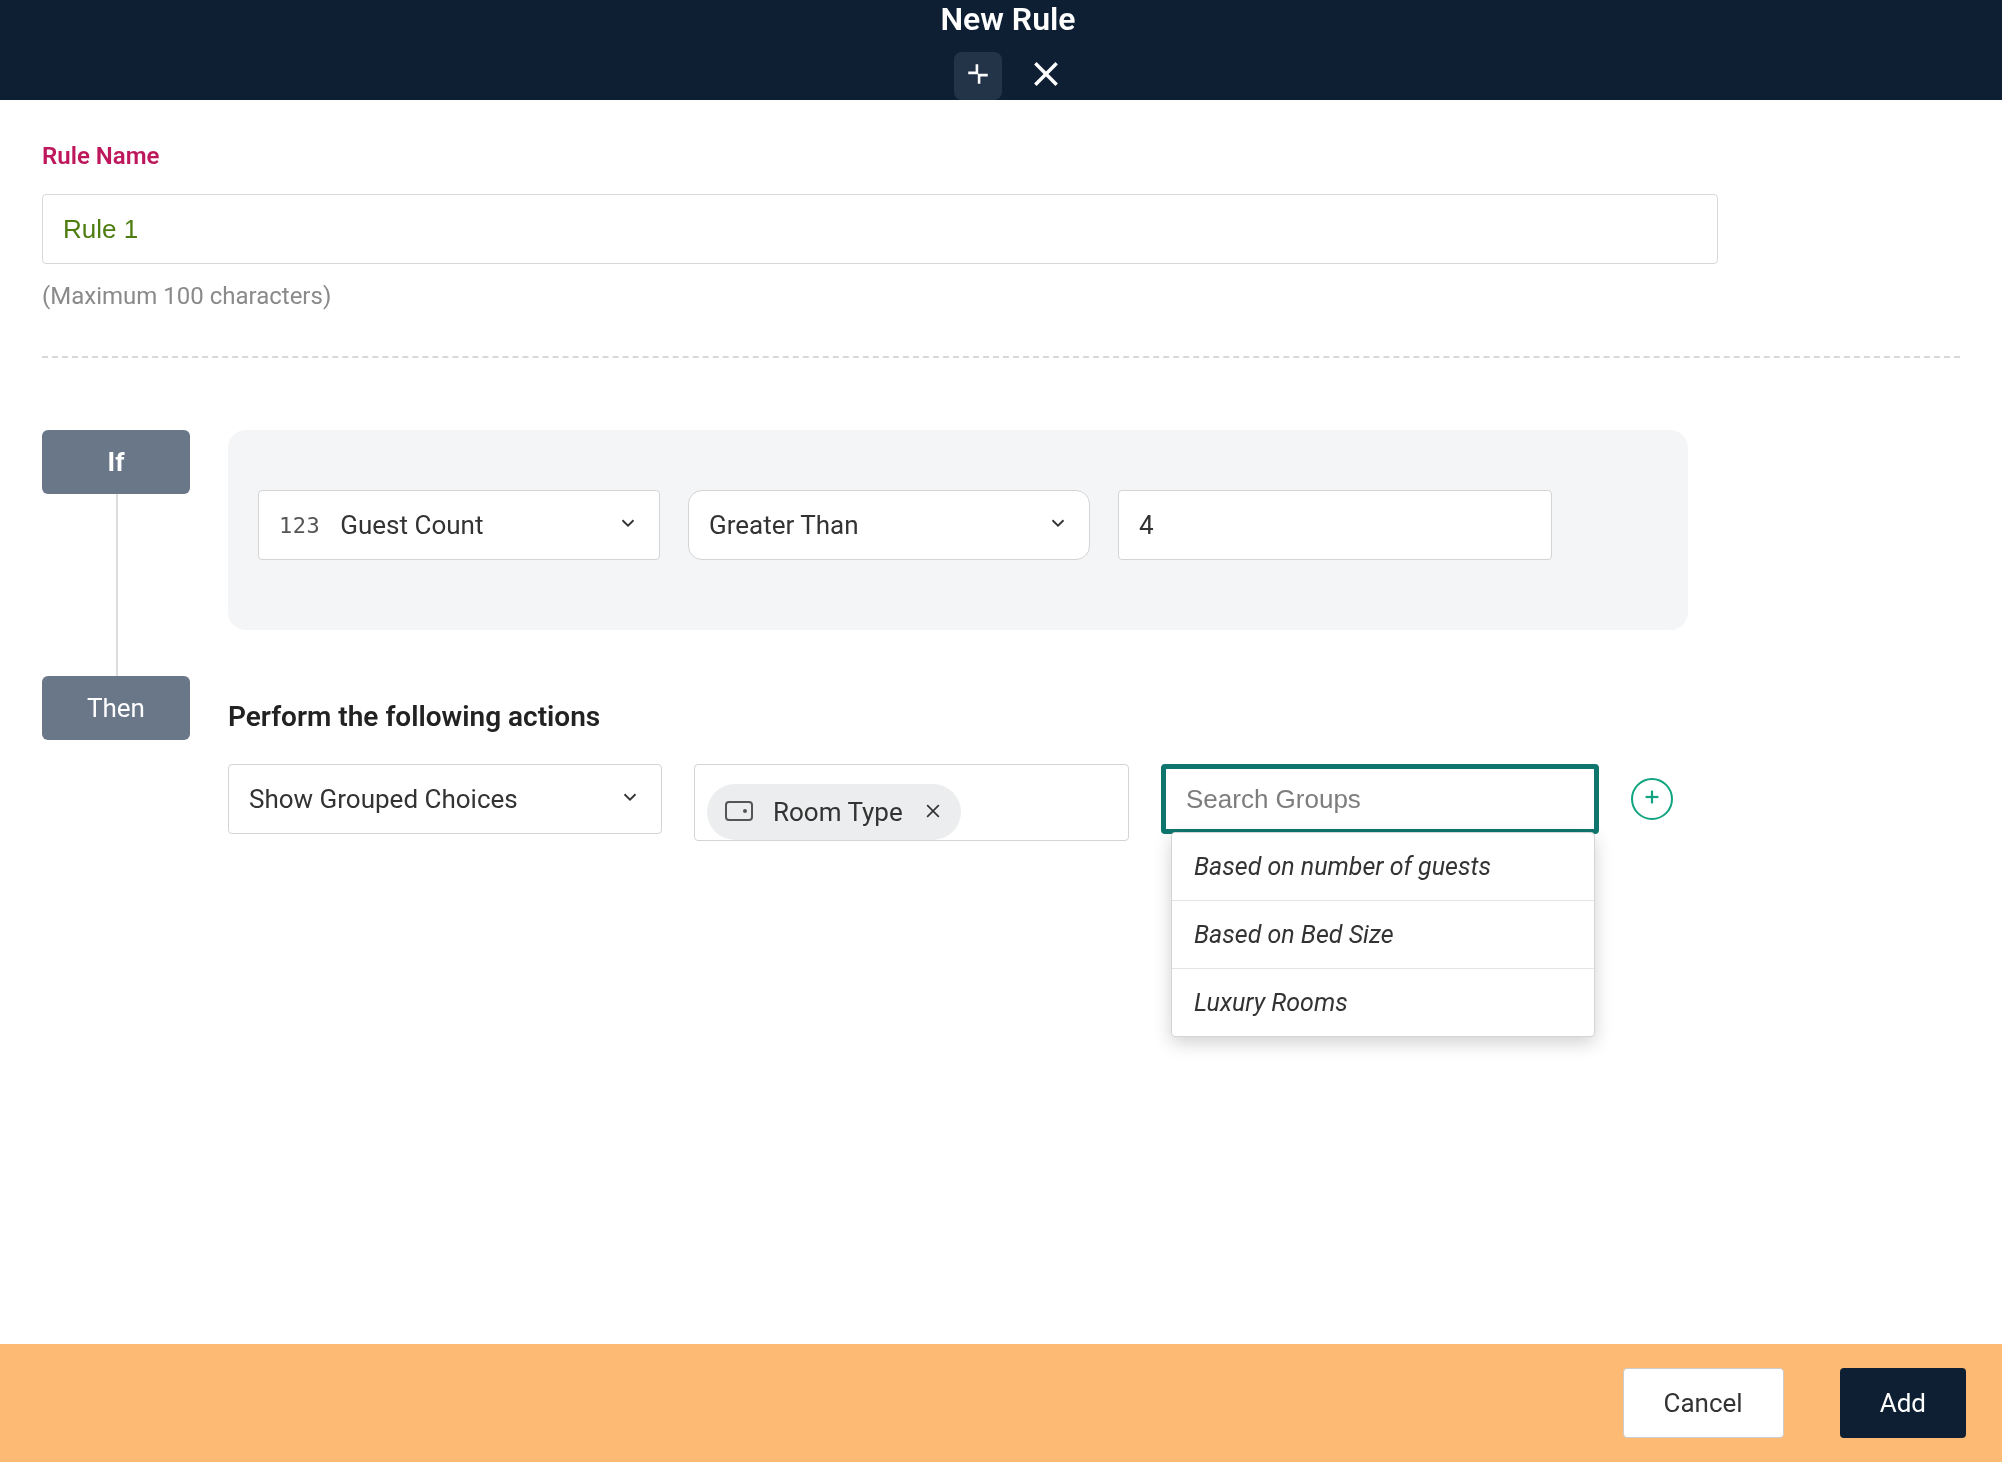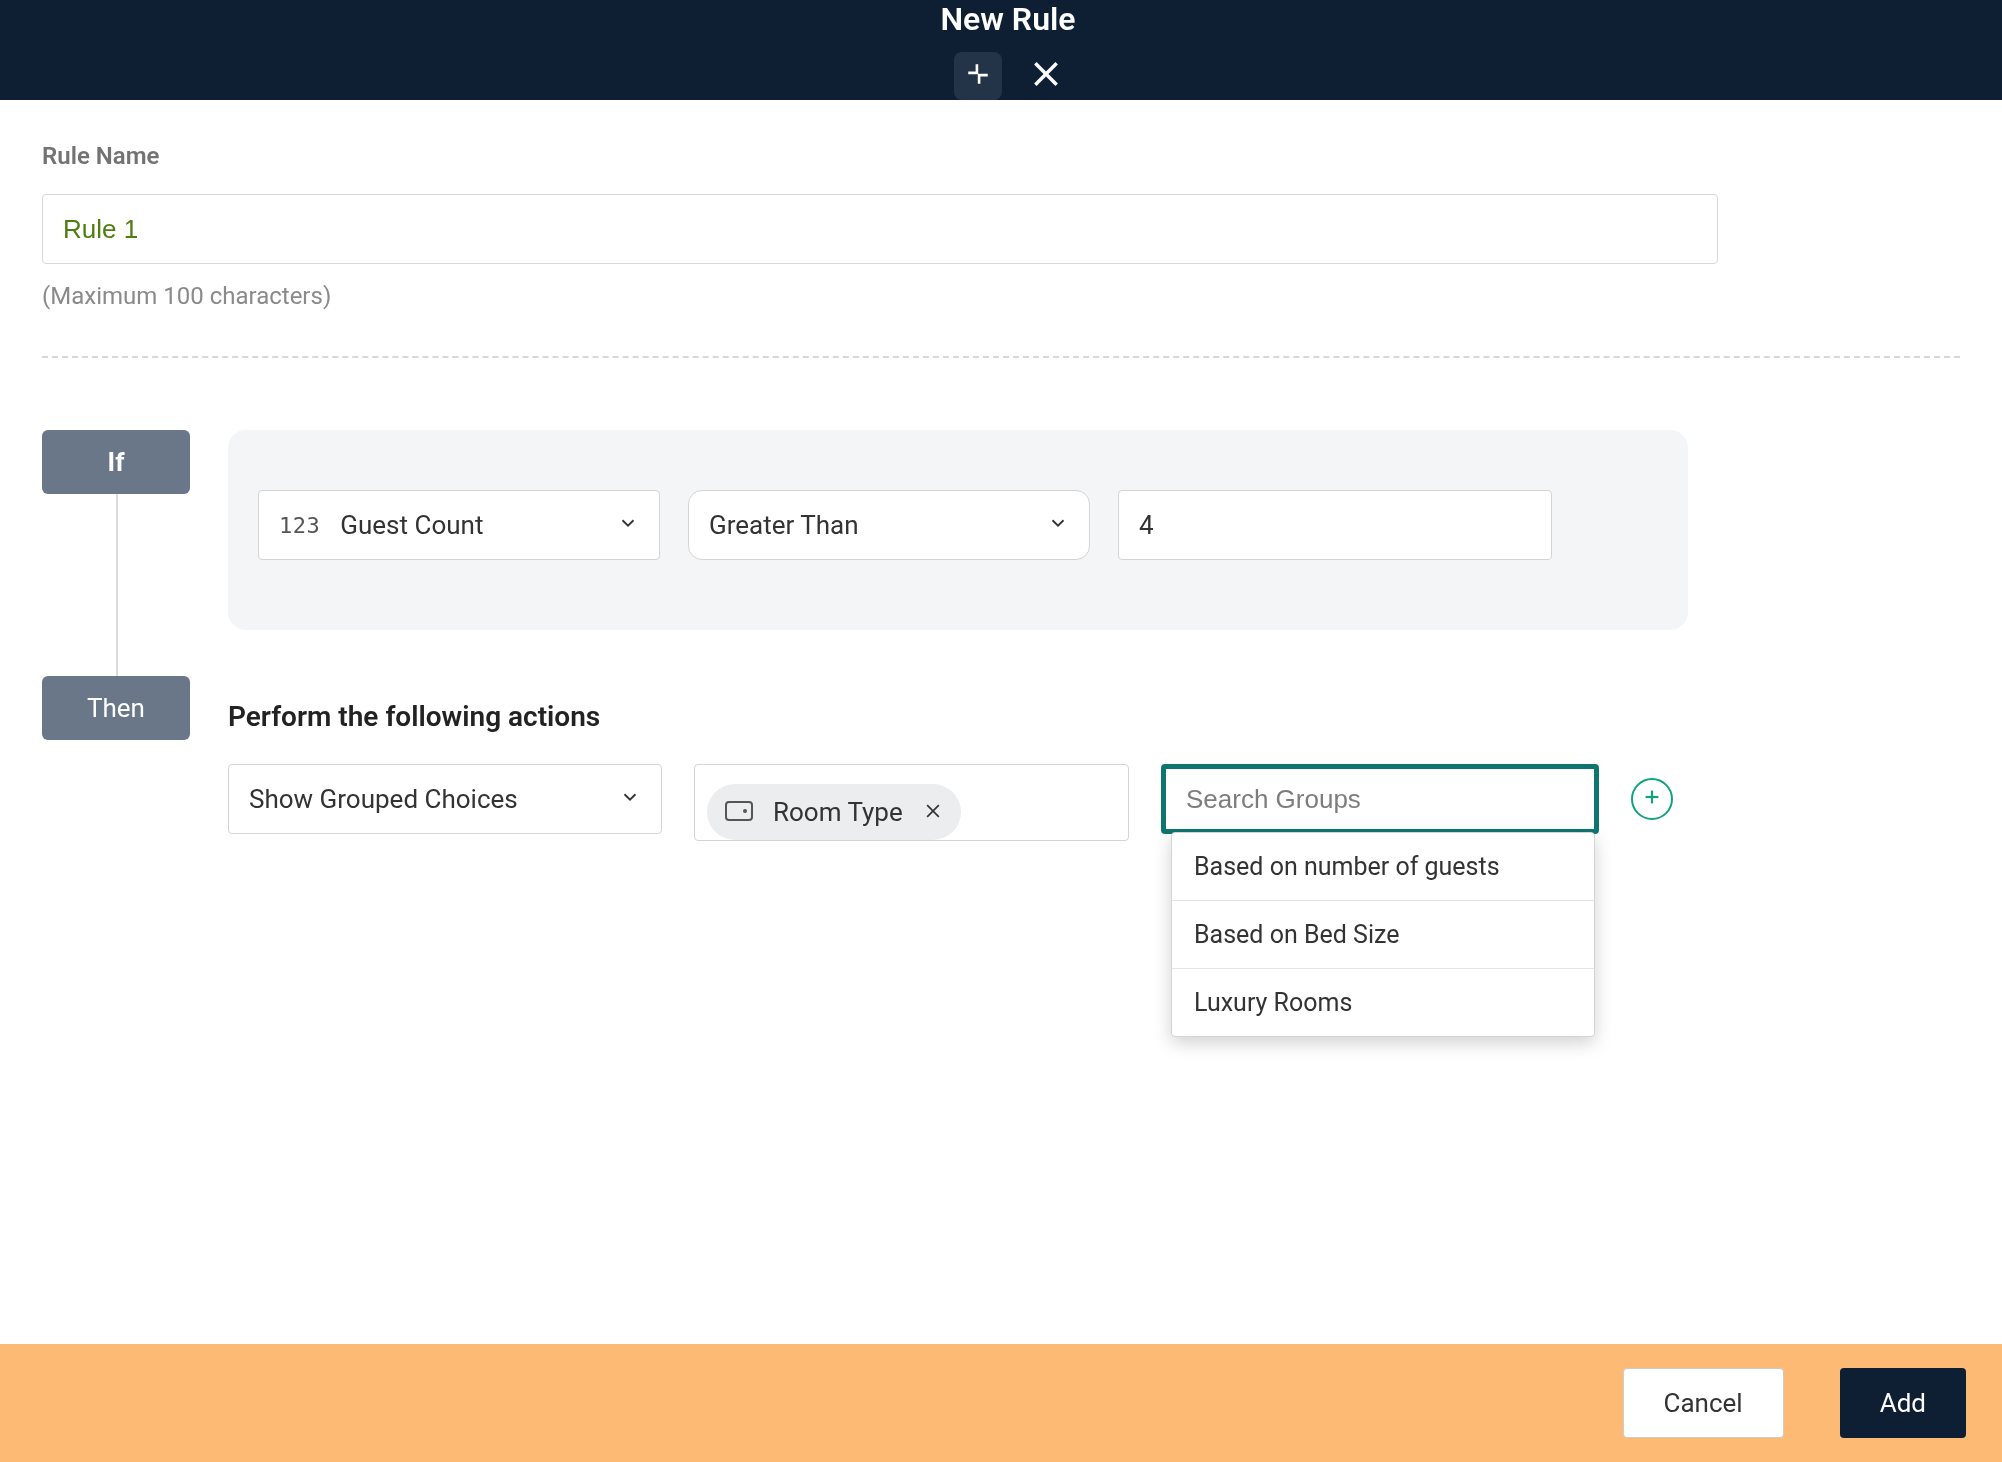--- a/index.html
+++ b/index.html
@@ -28,21 +28,21 @@
     width: 48px; height: 48px; border-radius: 8px;
     background: #233348; display: flex; align-items: center; justify-content: center;
     cursor: pointer;
   }
   .hdr-min svg, .hdr-close svg { stroke: #fff; fill: none; }
   .hdr-close { cursor: pointer; }
 
   
   .content { padding: 42px 42px 0 42px; }
 
-  .label-red { color: #737373; font-size: 24px; font-weight: 600; }
+  .label-red { color: #be185d; font-size: 24px; font-weight: 600; }
   .rule-name-input {
     width: 1676px;
     height: 70px;
     border: 1px solid #d8d8d8;
     border-radius: 4px;
     margin-top: 24px;
     padding: 0 20px;
     font-size: 26px;
     color: #4d7c0f;
     outline: none;
@@ -186,20 +186,21 @@
     border: 1px solid #d4d4d4;
     border-radius: 4px;
     box-shadow: 0 6px 18px rgba(0,0,0,0.18);
   }
   .dd-item {
     padding: 19px 22px;
     font-size: 25px;
     color: #333;
     border-bottom: 1px solid #e4e4e4;
     cursor: pointer;
+    font-style: italic;
   }
   .dd-item:last-child { border-bottom: none; }
 
   .add-circle {
     width: 42px; height: 42px;
     border: 2px solid #10a37f;
     border-radius: 50%;
     display:flex; align-items:center; justify-content:center;
     margin-top: 14px;
     cursor: pointer;

